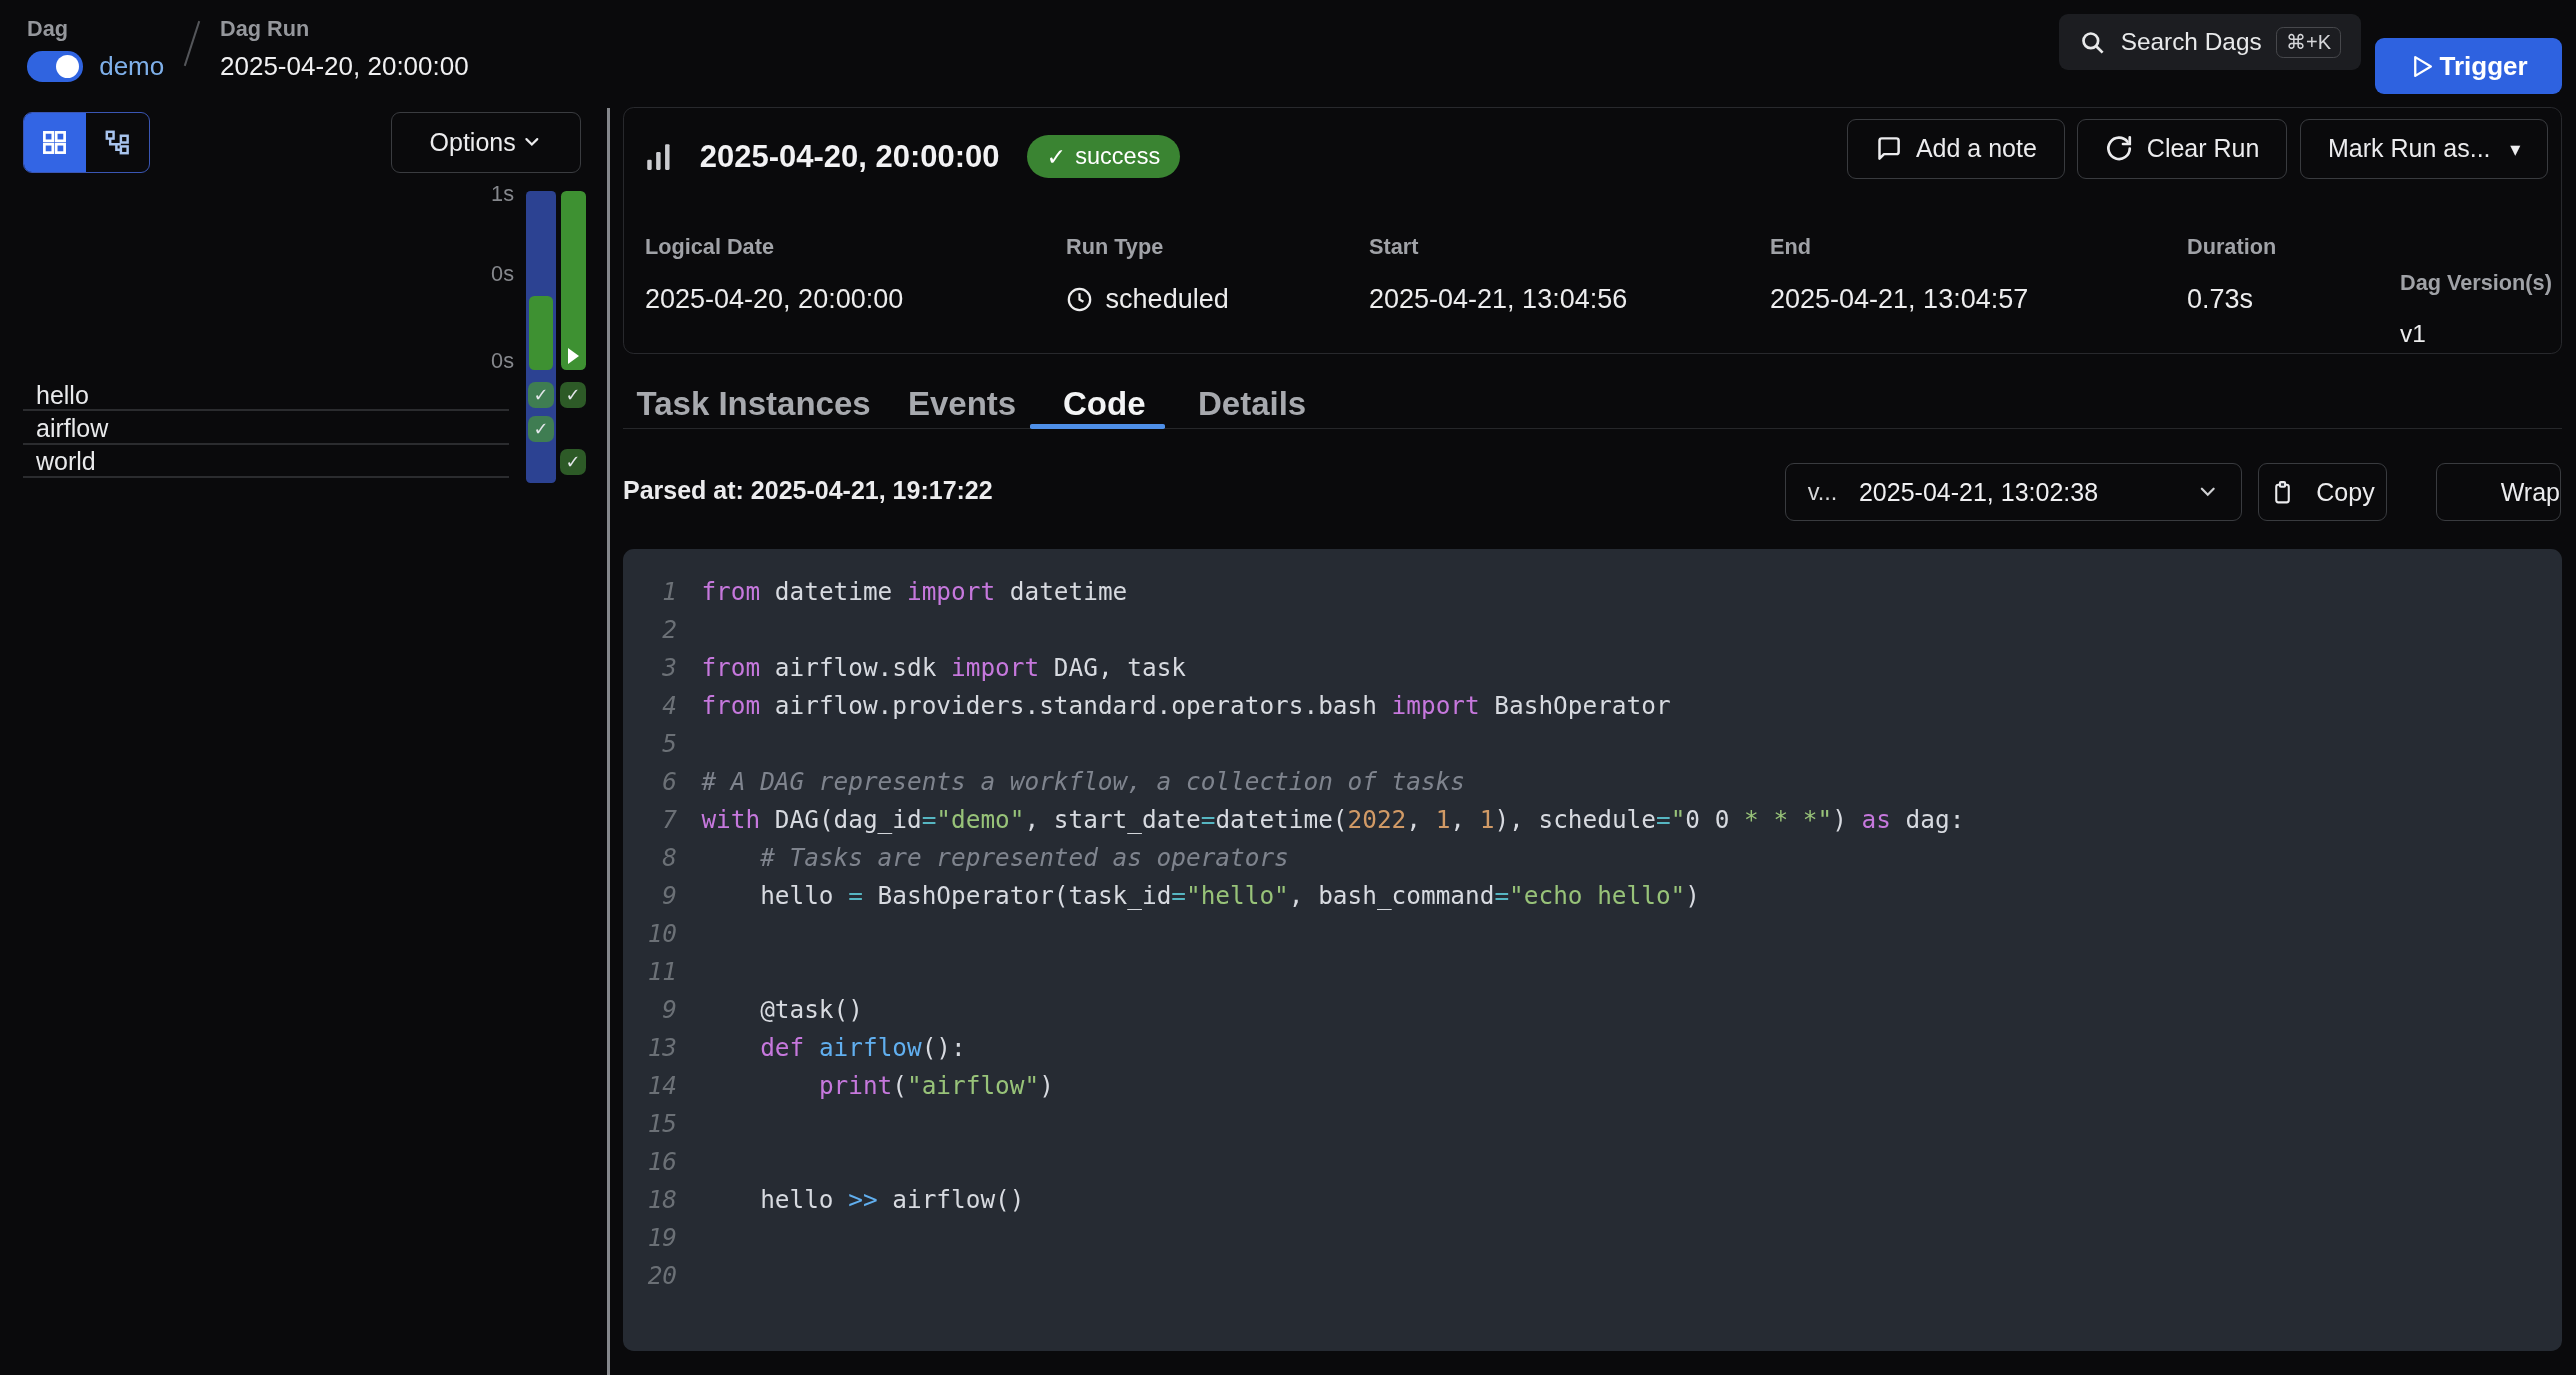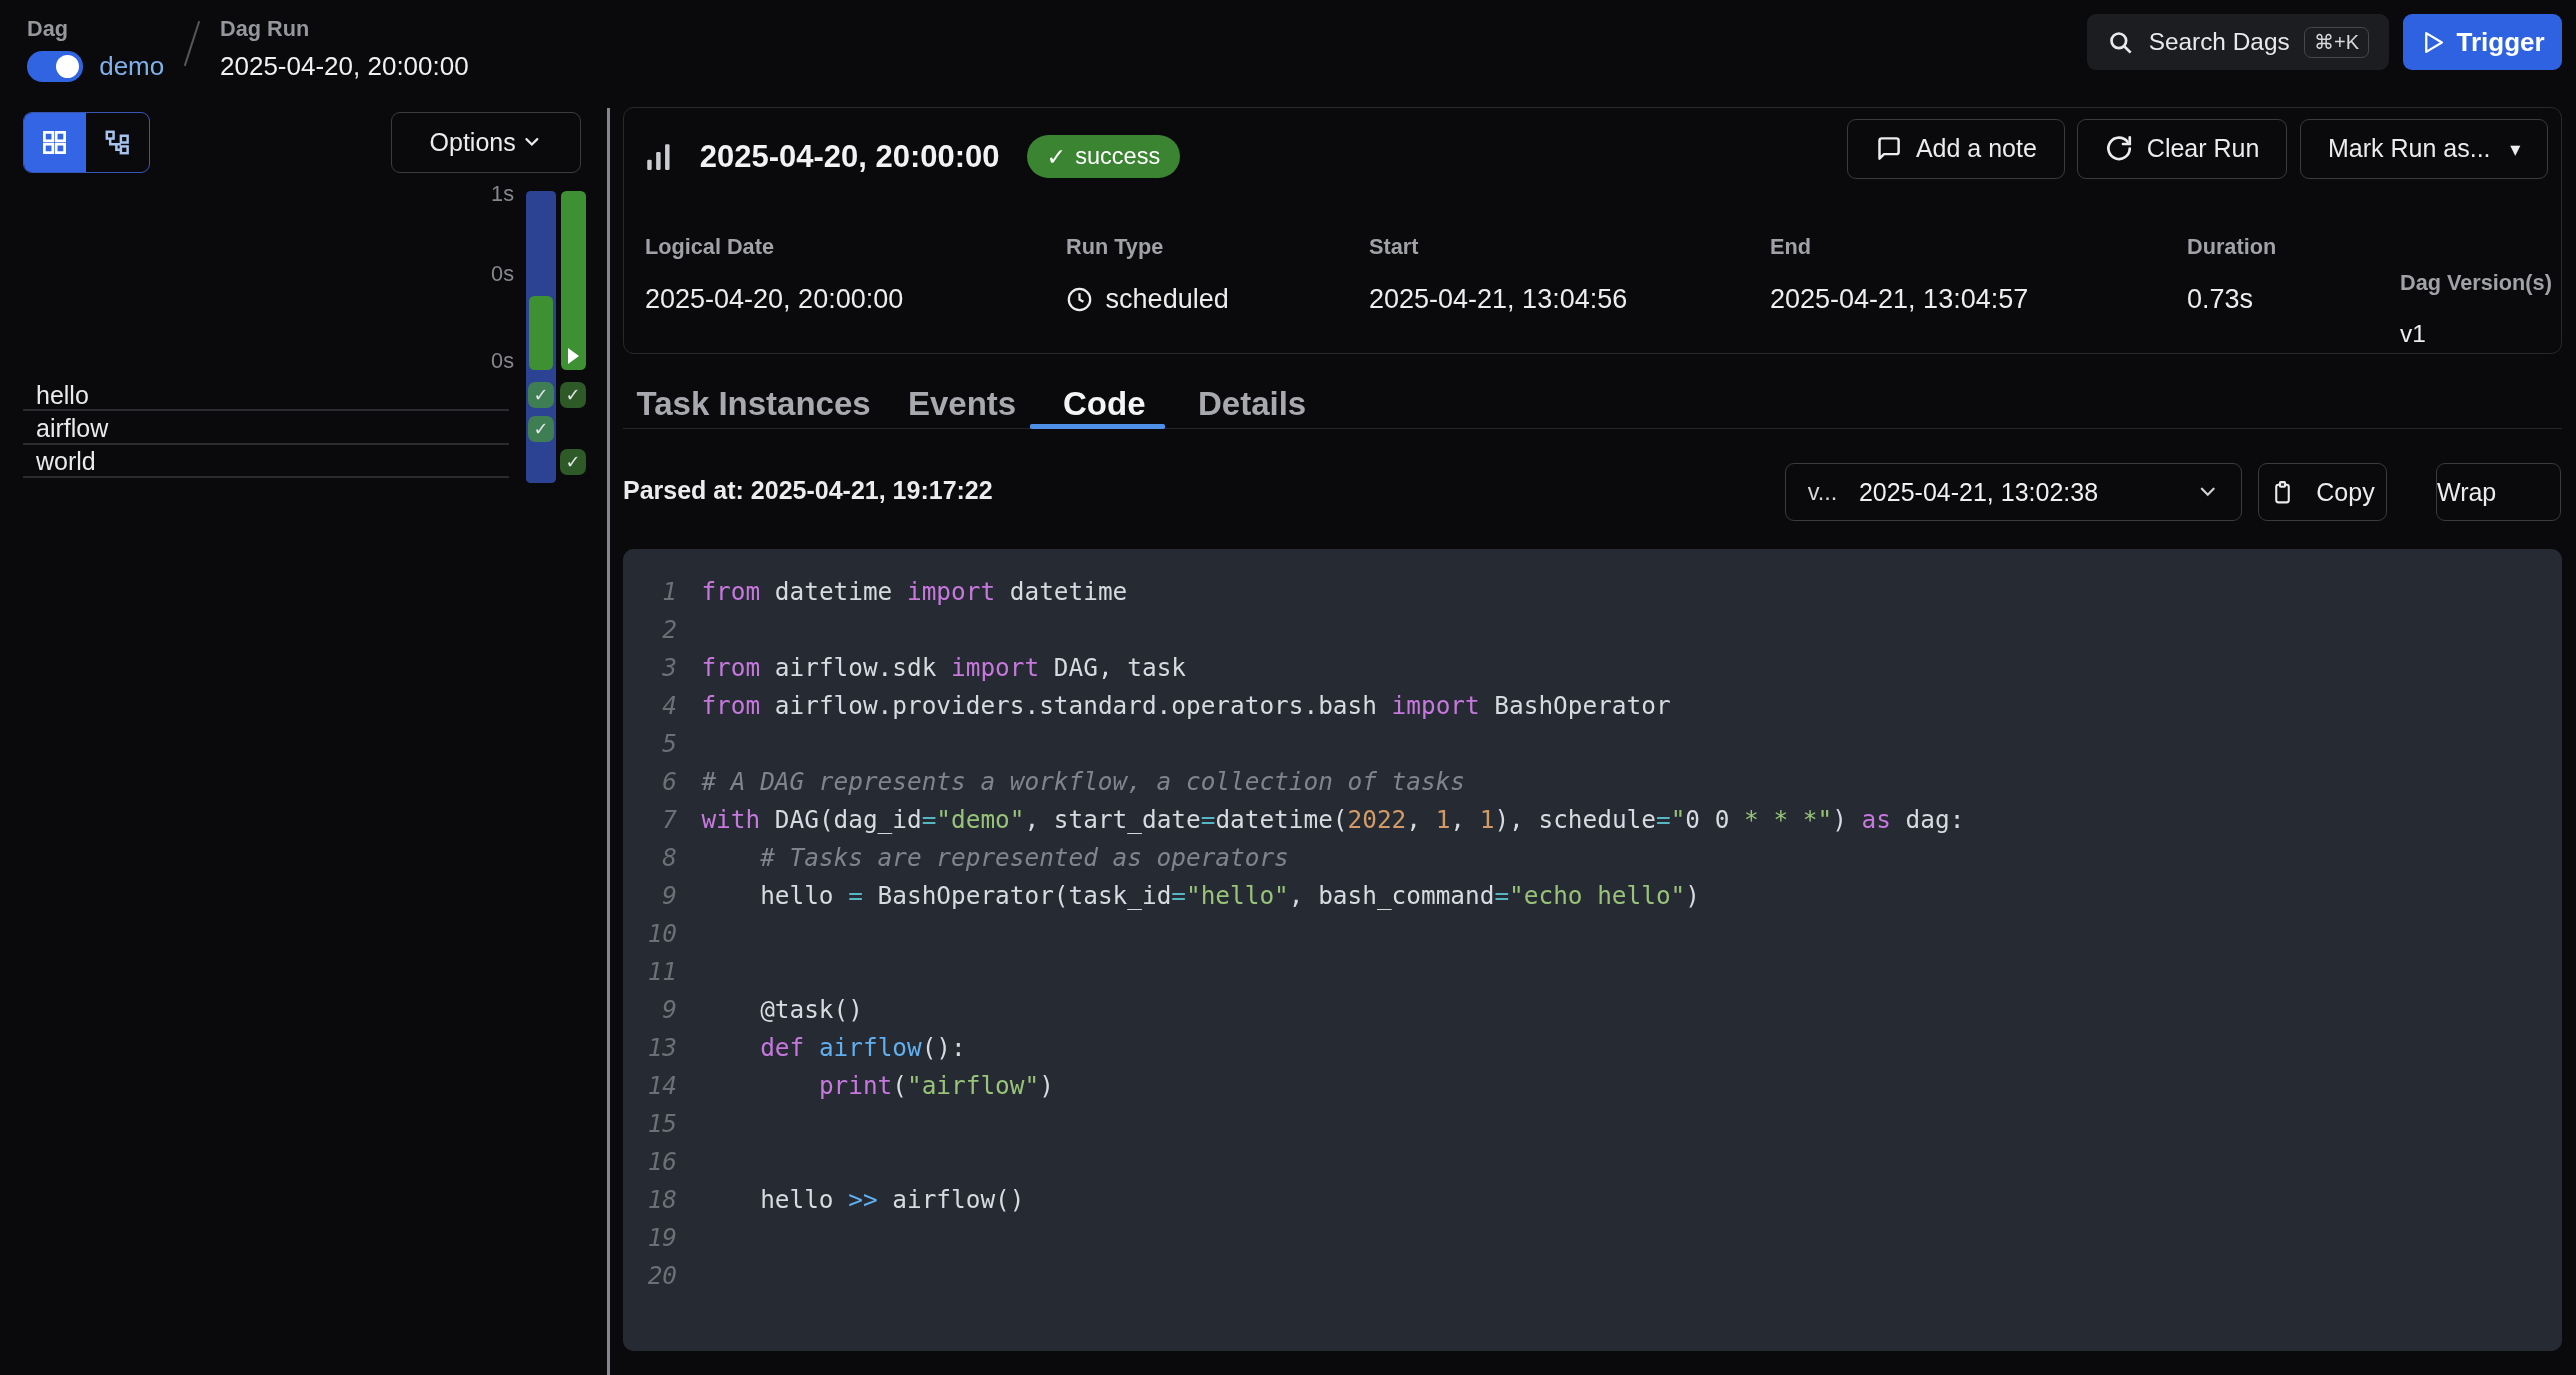--- a/index.html
+++ b/index.html
@@ -13,21 +13,21 @@
   .bc-row { display:flex; align-items:center; gap:16.2px; }
   .toggle { position:relative; width:56px; height:31px; border-radius:15.3px; background:#3064e0; cursor:pointer; }
   .toggle .knob { position:absolute; right:3.6px; top:3.6px; width:23.5px; height:23.5px; border-radius:50%; background:#fff; }
   .bc-link { font-size:26px; color:#7fb0ea; cursor:pointer; }
   .bc-slash { width:1.8px; height:47px; background:#54565a; transform:rotate(18deg); margin:3.6px 27px 0 27px; }
   .bc-value { font-size:26px; color:#f0f0f2; }
   .top-actions { position:absolute; right:14.4px; top:14.4px; display:flex; gap:14.4px; }
   .search-btn { display:flex; align-items:center; gap:14.4px; height:56px; padding:0 20px; background:#1c1d21; border-radius:9px; cursor:pointer; }
   .search-btn .lbl { font-size:24.4px; color:#e8e9ea; }
   .kbd { border:1.8px solid #47484c; border-radius:7.2px; padding:2.7px 9px; font-size:20px; color:#d6d7da; }
-  .trigger-btn { display:flex; align-items:center; gap:11px; height:56px; padding:0 17px; background:#2e62e0; border-radius:9px; cursor:pointer; }
+  .trigger-btn { display:flex; align-items:center; gap:5px; height:56px; padding:0 34px; background:#2e62e0; border-radius:9px; cursor:pointer;margin-top:24px; }
   .trigger-btn .lbl { font-size:26px; font-weight:600; color:#fff; }
 
   
   .sidebar { position:absolute; left:0; top:108px; width:607px; height:1267px; }
   .view-toggle { position:absolute; left:22.6px; top:3.6px; display:flex; width:127px; height:61px; border:0.9px solid #3a56b4; border-radius:9px; overflow:hidden; }
   .view-btn { width:63px; height:100%; display:flex; align-items:center; justify-content:center; cursor:pointer; background:transparent; }
   .view-btn.active { background:#3365e4; }
   .options-btn { position:absolute; left:391px; top:3.6px; width:190px; height:61px; border:0.9px solid #3a3c40; border-radius:9px; display:flex; align-items:center; justify-content:center; gap:5px; font-size:25px; color:#ececee; cursor:pointer; }
   .axis-tick { position:absolute; width:90px; text-align:right; font-size:21.7px; color:#85878c; }
   .run-stripe { position:absolute; border-radius:4.5px; cursor:pointer; }
@@ -55,21 +55,21 @@
   .tab { position:absolute; top:14.4px; font-size:33px; font-weight:700; color:#a7a9ae; cursor:pointer; }
   .tab.active { color:#f3f4f5; }
   .tab-underline { position:absolute; top:53px; height:4.5px; background:#4e8fe8; border-radius:1.8px; }
 
   .code-toolbar { position:absolute; left:0; top:356px; width:1939px; height:58px; }
   .parsed-at { position:absolute; left:0; top:12.6px; font-size:25px; font-weight:600; color:#ececee; }
   .version-select { position:absolute; left:1162px; top:0; width:457px; height:58px; border:1.8px solid #393b3f; border-radius:9px; display:flex; align-items:center; padding:0 21.7px; gap:21.7px; cursor:pointer; }
   .version-select .prefix { font-size:23.5px; color:#d6d7d9; }
   .version-select .val { font-size:25px; color:#f0f0f2; flex:1; }
   .copy-btn { position:absolute; left:1635px; top:0; width:129px; height:58px; border:1.8px solid #393b3f; border-radius:9px; display:flex; align-items:center; justify-content:center; gap:21px; font-size:25px; color:#ececee; cursor:pointer; }
-  .wrap-btn { position:absolute; left:1813px; top:0; width:125px; height:58px; border:1.8px solid #393b3f; border-radius:9px; display:flex; align-items:center; justify-content:flex-start; font-size:25px; color:#ececee; cursor:pointer; }
+  .wrap-btn { position:absolute; left:1813px; top:0; width:125px; height:58px; border:1.8px solid #393b3f; border-radius:9px; display:flex; align-items:center; justify-content:flex-end; font-size:25px; color:#ececee; cursor:pointer; }
 
   .code-panel { position:absolute; left:0; top:442px; width:1939px; height:802px; background:#262b33; border-radius:10.8px; padding-top:23.5px; overflow:hidden; }
   .code-line { display:flex; align-items:center; height:38px; font-family:"DejaVu Sans Mono", monospace; font-size:24.4px; }
   .ln { width:54px; flex:none; text-align:right; font-style:italic; color:#6b7076; }
   .lc { margin-left:24.4px; white-space:pre; color:#d7dae0; }
   .tk-k { color:#c678dd; } .tk-s { color:#98c379; } .tk-n { color:#d19a66; }
   .tk-c { color:#7f848e; font-style:italic; } .tk-o { color:#56b6c2; } .tk-b { color:#61afef; } .tk-p { color:#d7dae0; }
 
   svg { display:block; }
 </style>

